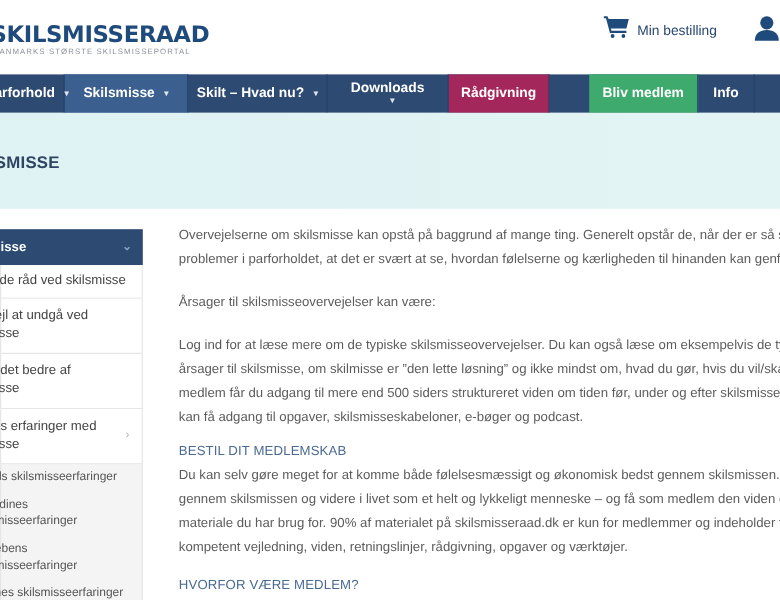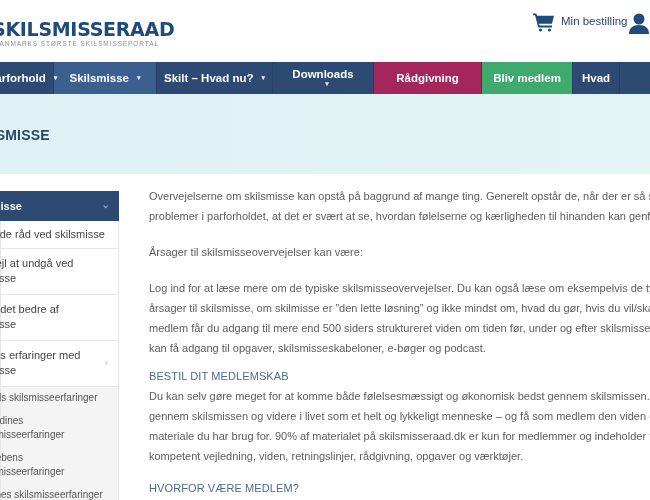--- a/index.html
+++ b/index.html
@@ -4,32 +4,32 @@
 <style>
   * { box-sizing: border-box; margin: 0; padding: 0; }
   html, body { width: 650px; height: 500px; overflow: hidden; background: #ffffff; }
   body { font-family: "Liberation Sans", sans-serif; color: #555; position: relative; }
 
   
   .header { position: absolute; left: 0; top: 0; width: 650px; height: 62px; background: #fff; }
   .logo { position: absolute; left: -8px; top: 19px; }
   .logo-title { font-family: "DejaVu Sans", sans-serif; font-weight: bold; font-size: 19px; color: #1f4a7c; letter-spacing: -0.3px; line-height: 20px; white-space: nowrap; }
   .logo-sub { font-size: 6.5px; color: #8a9099; letter-spacing: 0.9px; margin-top: 1px; white-space: nowrap; padding-left: 2px; }
-  .order { position: absolute; left: 533px; top: 12px; display: flex; align-items: center; }
+  .order { position: absolute; left: 503px; top: 12px; display: flex; align-items: flex-end; }
   .order svg { width: 22px; height: 20px; }
   .order-label { font-size: 11.5px; color: #2a4870; margin-left: 6px; margin-top: -2px; }
   .user-icon { position: absolute; left: 628px; top: 13px; }
 
   
   .nav { position: absolute; left: 0; top: 62px; width: 650px; height: 32px; display: flex; background: #2c4a72; }
   .nav-item { height: 32px; display: flex; align-items: center; justify-content: center; color: #fff; font-weight: bold; font-size: 11.5px; white-space: nowrap; border-right: 1px solid #25416a; }
   .nav-item .caret { font-size: 7px; margin-left: 8px; opacity: 0.85; }
   .nav-item.active { background: #3b5f8f; }
   .nav-item.red { background: #a3275a; }
-  .nav-item.green { background: #3faa6d; }
+  .nav-item.green { background: #3faa6d; margin-left: 33px; }
 
   
   .banner { position: absolute; left: 0; top: 94px; width: 650px; height: 80px; background: linear-gradient(90deg, #dff2f4 0%, #e2f4f3 100%); }
   .banner-title { position: absolute; left: -4px; top: 33px; font-size: 14px; font-weight: bold; color: #2e4663; letter-spacing: 0.2px; }
 
   
   .sidebar { position: absolute; left: 0; top: 191px; width: 119px; }
   .side-head { height: 30px; background: #2c4a72; color: #fff; font-weight: bold; font-size: 11px; display: flex; align-items: center; padding-left: 0; position: relative; }
   .side-head .chev { position: absolute; right: 9px; top: 8px; color: #8aa2c2; font-size: 10px; }
   .side-item { border: 1px solid #e6e6e6; border-top: none; font-size: 11px; color: #444; line-height: 15px; padding: 7px 0 8px 0; position: relative; background: #fff; }
@@ -77,28 +77,28 @@
     <span class="caret">▾</span>
   </div>
   <div class="nav-item" style="width:116px;text-align:right;">
     <span>Skilt – Hvad nu?</span>
     <span class="caret">▾</span>
   </div>
   <div class="nav-item" style="width:101px;flex-direction:column;">
     <span>Downloads</span>
     <span class="caret">▾</span>
   </div>
-  <div class="nav-item red" style="width:108px;">
+  <div class="nav-item red" style="width:84px;">
     <span>Rådgivning</span>
   </div>
   <div class="nav-item green" style="width:91px;">
     <span>Bliv medlem</span>
   </div>
   <div class="nav-item" style="width:47px;">
-    <span>Hvad</span>
+    <span>Info</span>
   </div>
 </div>
 
 <div class="banner">
   <div class="banner-title" style="left:-37px;">SKILSMISSE</div>
 </div>
 
 <div class="sidebar">
   <div class="side-head">
     <span style="margin-left:-35px;">Skilsmisse</span>

